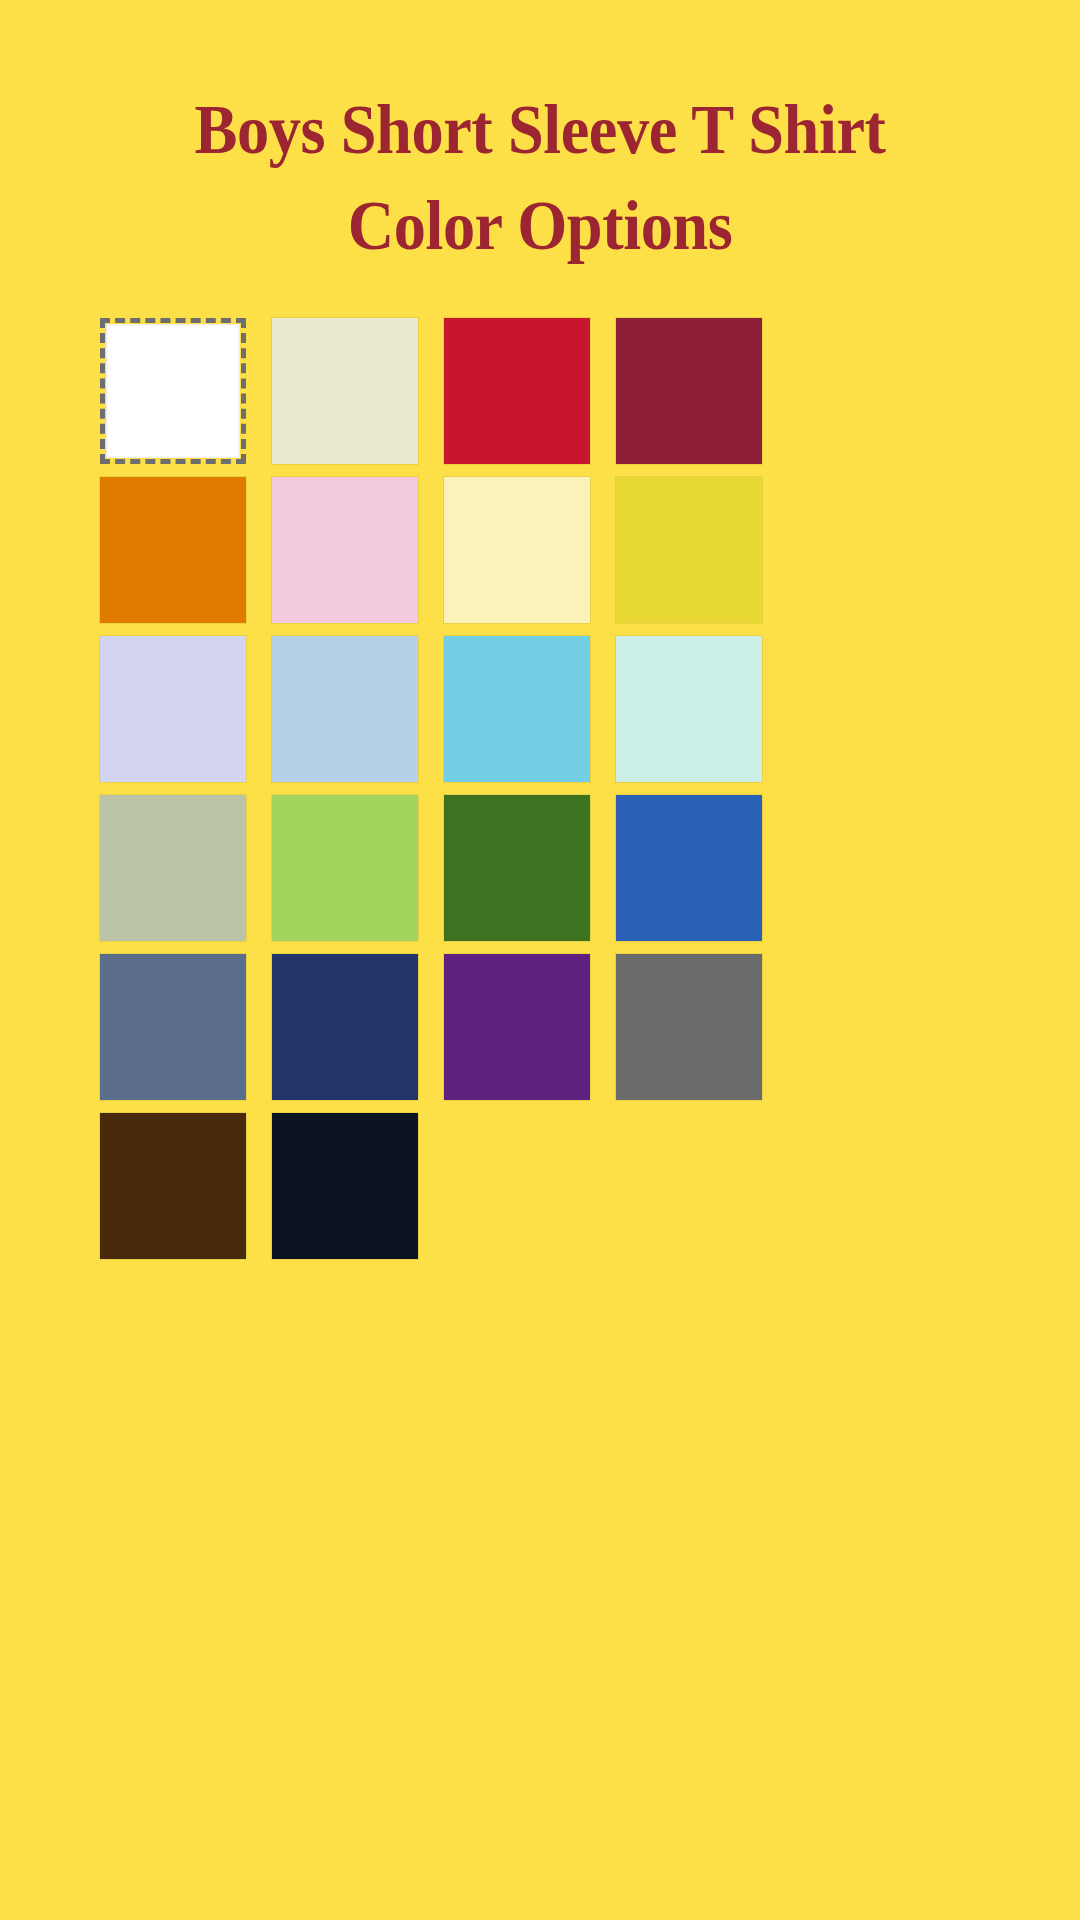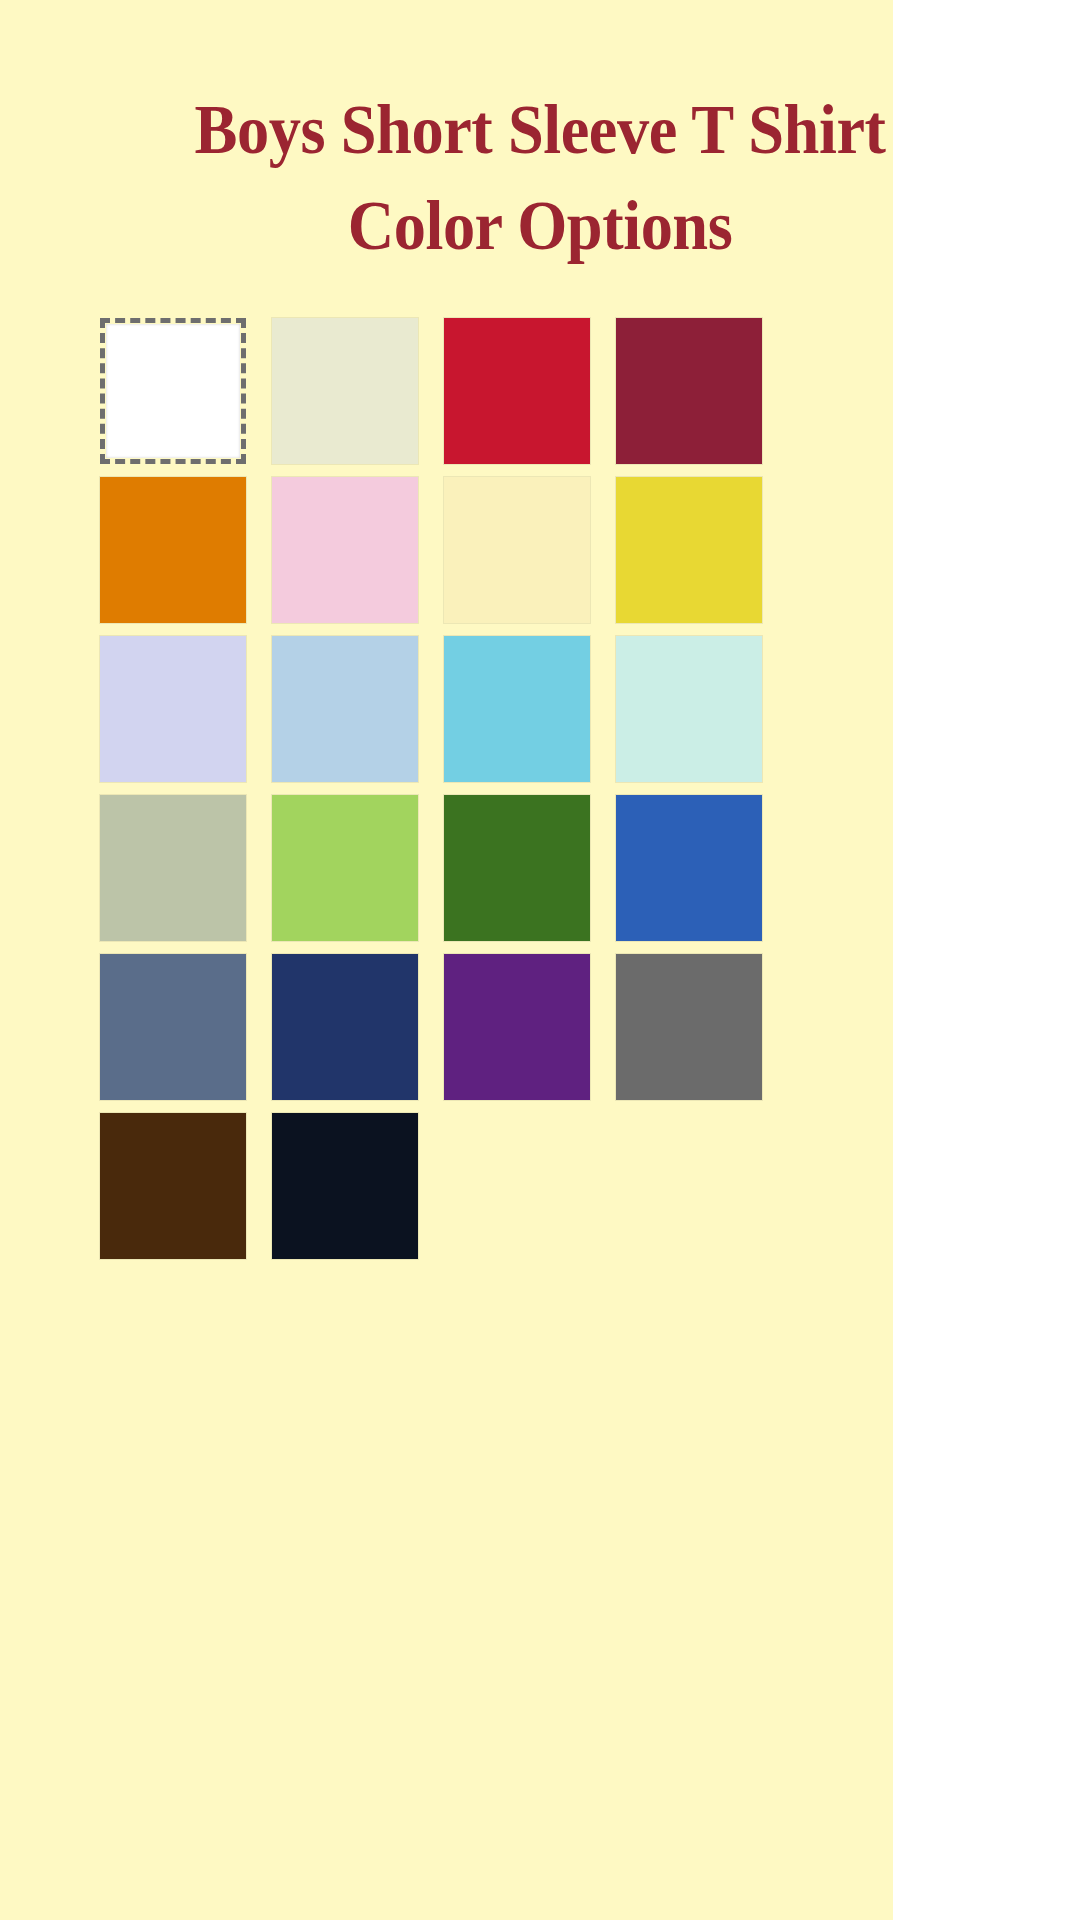--- a/index.html
+++ b/index.html
@@ -9,23 +9,23 @@
   }
   body {
     width: 1080px;
     height: 1920px;
     font-family: "Liberation Serif", "DejaVu Serif", serif;
     overflow: hidden;
     position: relative;
   }
 
   #page {
-    width: 893px;
+    width: 1080px;
     height: 1920px;
-    background: #fef9c3;
+    background: #fde047;
     position: relative;
   }
 
   
   .title-block {
     position: absolute;
     top: 82px;
     left: 0;
     width: 1080px;
     text-align: center;

